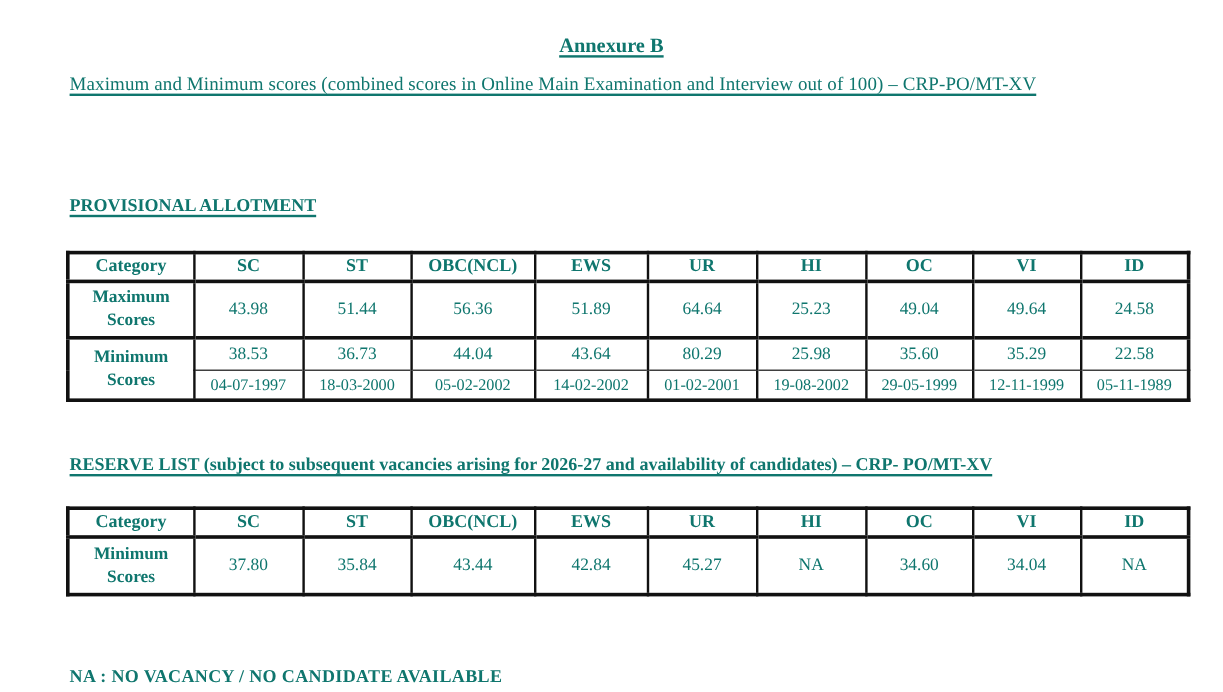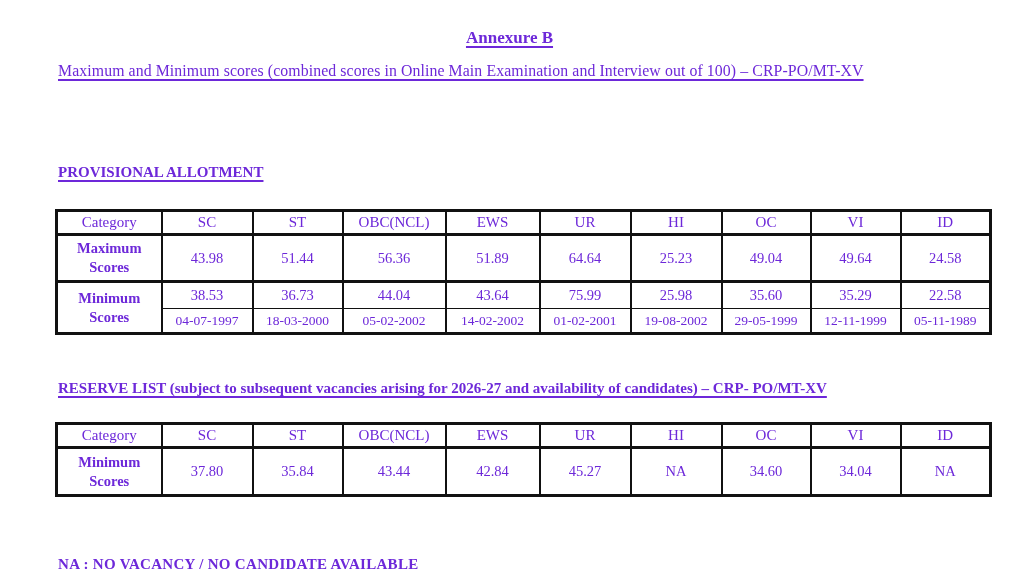--- a/index.html
+++ b/index.html
@@ -2,21 +2,21 @@
 <html><head>
 <meta charset="utf-8">
 <style>
   html, body { margin: 0; padding: 0; background: #ffffff; }
   .page {
     position: relative;
     width: 1019px;
     height: 577px;
     background: #ffffff;
     font-family: "Liberation Serif", serif;
-    color: #6d28d9;
+    color: #0f766e;
     overflow: hidden;
   }
   .abs { position: absolute; }
   .u { text-decoration: underline; text-decoration-thickness: 1.5px; text-underline-offset: 3px; }
   .title {
     top: 28px; left: 0; width: 1019px;
     text-align: center;
     font-size: 17px; font-weight: bold;
   }
   .subtitle {
@@ -41,21 +41,21 @@
   table.scores th, table.scores td {
     border: 2px solid #111111;
     text-align: center;
     vertical-align: middle;
     padding: 0 2px;
     overflow: hidden;
   }
   table.scores th {
     font-size: 15px;
     height: 21px;
-    font-weight: normal;
+    font-weight: bold;
     border-bottom-width: 3px;
   }
   .t1 { top: 209px; left: 55px; }
   .t2 { top: 422px; left: 55px; }
   .lbl { font-weight: bold; font-size: 14.5px; line-height: 1.3; }
   .val { font-weight: normal; font-size: 14.5px; }
   .date { font-weight: normal; font-size: 13.5px; white-space: nowrap; }
   tr.row-max td { height: 44px; border-bottom-width: 3px; }
   tr.row-minval td { height: 25px; border-bottom-width: 1px; }
   tr.row-mindate td { height: 23px; border-top-width: 1px; }
@@ -110,21 +110,21 @@
       <td class="val">49.04</td>
       <td class="val">49.64</td>
       <td class="val">24.58</td>
     </tr>
     <tr class="row-minval">
       <td class="lbl" rowspan="2">Minimum Scores</td>
       <td class="val">38.53</td>
       <td class="val">36.73</td>
       <td class="val">44.04</td>
       <td class="val">43.64</td>
-      <td class="val">75.99</td>
+      <td class="val">80.29</td>
       <td class="val">25.98</td>
       <td class="val">35.60</td>
       <td class="val">35.29</td>
       <td class="val">22.58</td>
     </tr>
     <tr class="row-mindate">
       <td class="date">04-07-1997</td>
       <td class="date">18-03-2000</td>
       <td class="date">05-02-2002</td>
       <td class="date">14-02-2002</td>

